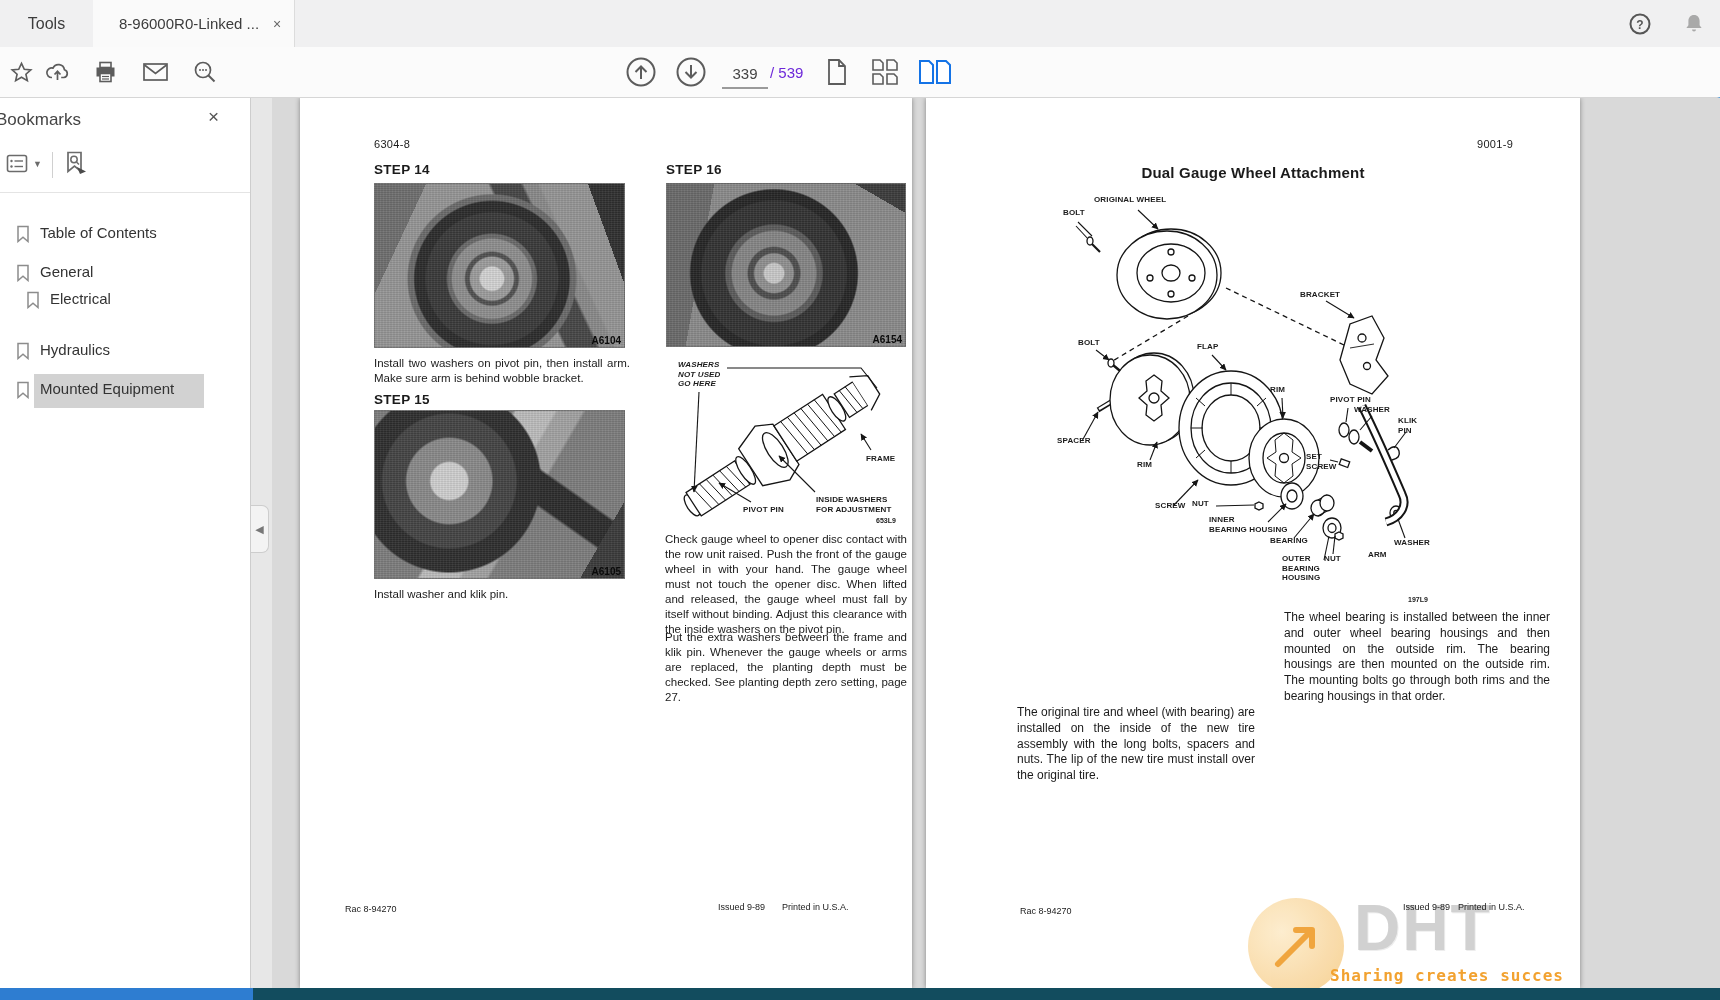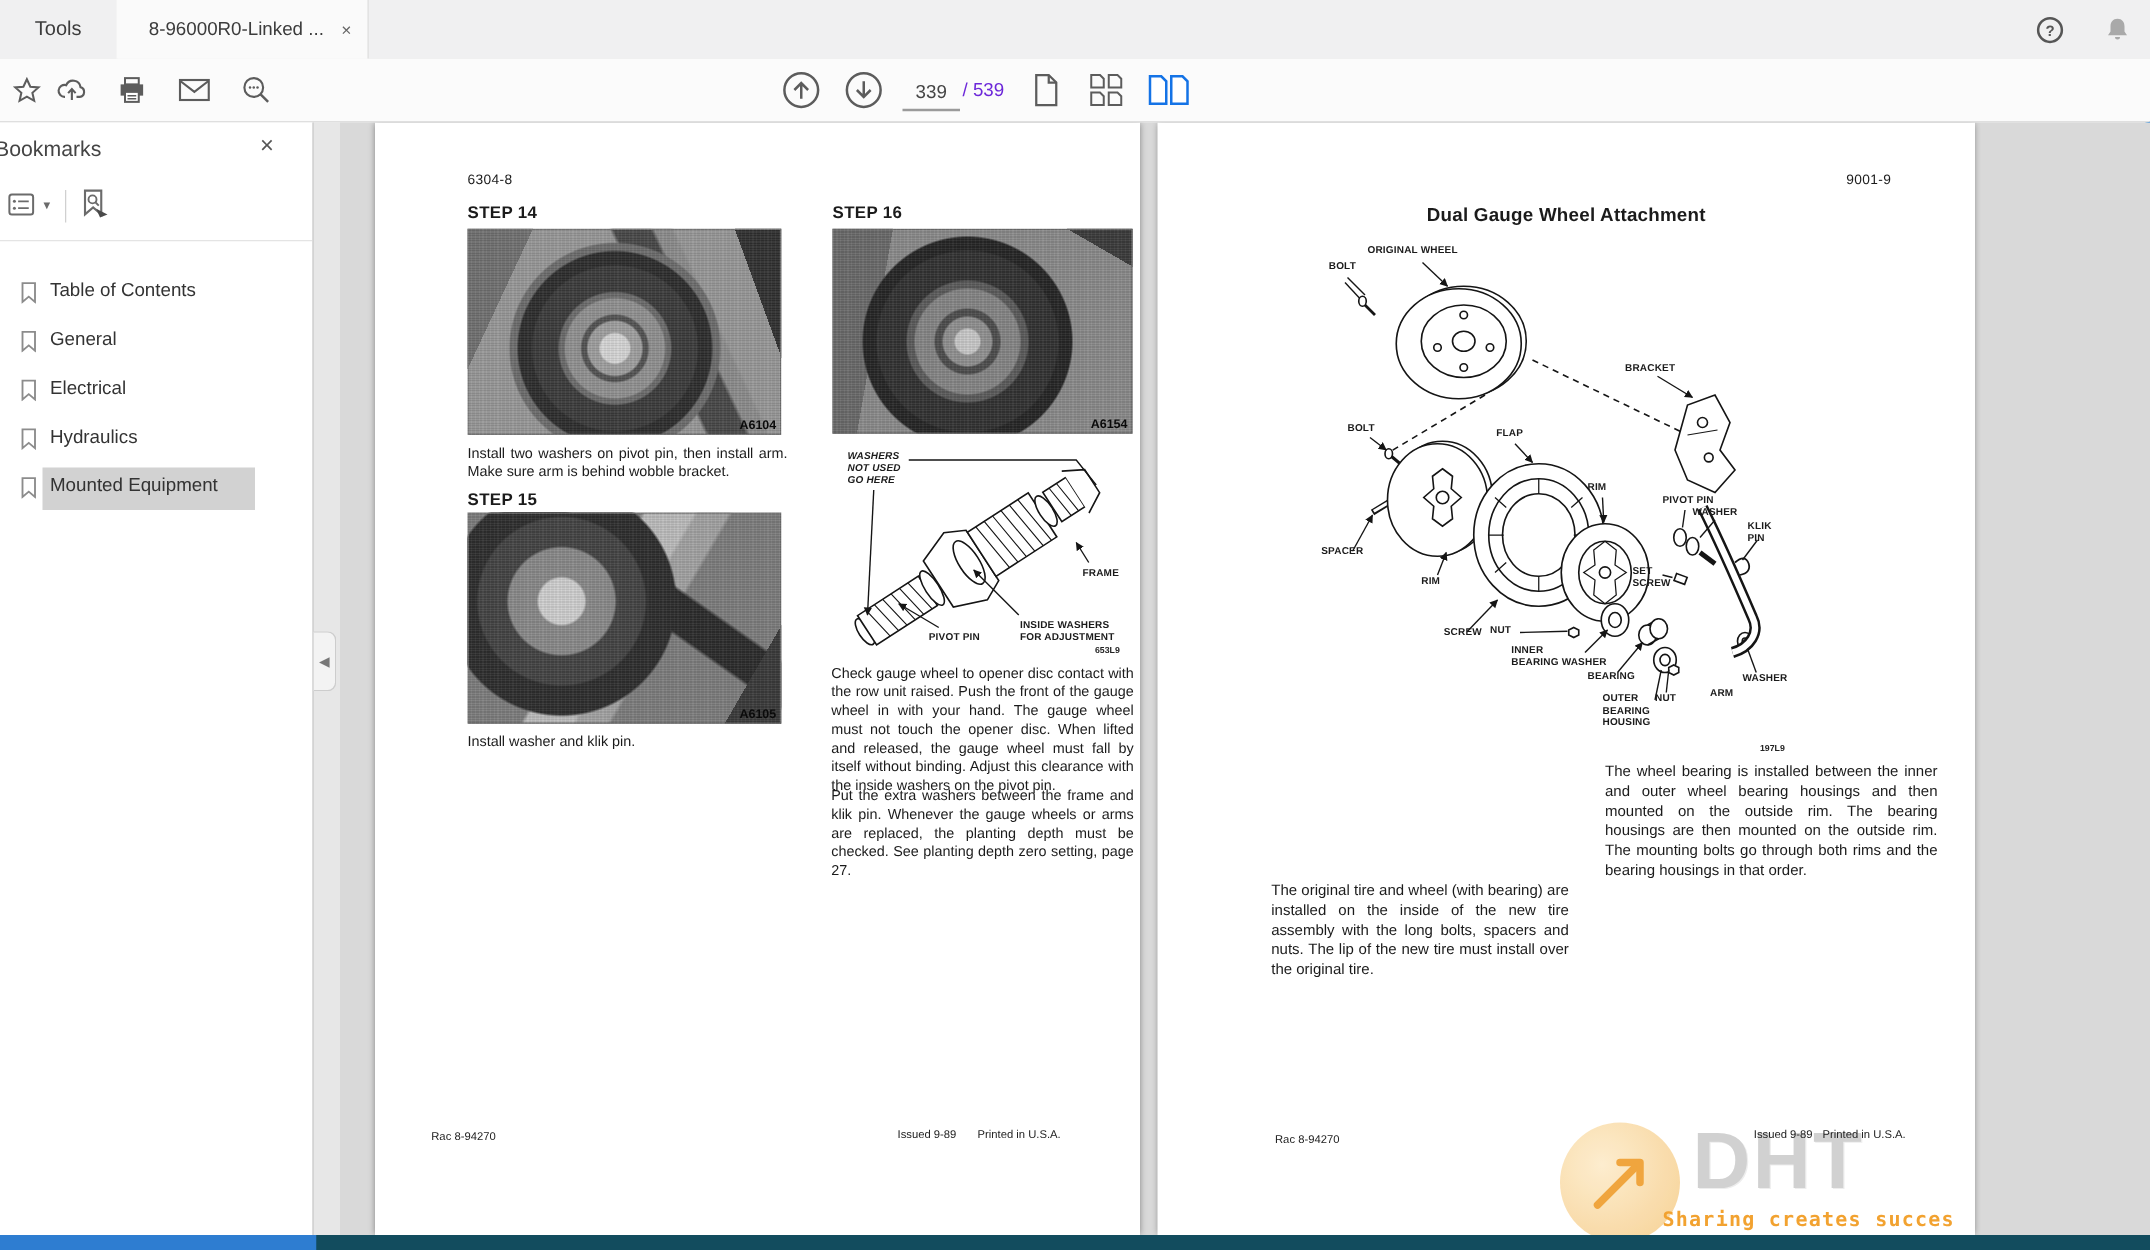--- a/index.html
+++ b/index.html
@@ -216,21 +216,21 @@
     <span class="bm-lbl">Table of Contents</span>
   </div>
   <div class="bm-item" style="top:157px;">
     <span class="bm-ico">
       <svg width="14" height="18" viewBox="0 0 14 18">
           <path d="M2,1.5 h10 v15 l-5,-4.2 -5,4.2 z" fill="none" stroke="#8c8c8c" stroke-width="1.5"></path>
         </svg>
     </span>
     <span class="bm-lbl">General</span>
   </div>
-  <div class="bm-item" style="top:196px;">
+  <div class="bm-item" style="top:184px;margin-left:10px;">
     <span class="bm-ico">
       <svg width="14" height="18" viewBox="0 0 14 18">
           <path d="M2,1.5 h10 v15 l-5,-4.2 -5,4.2 z" fill="none" stroke="#8c8c8c" stroke-width="1.5"></path>
         </svg>
     </span>
     <span class="bm-lbl">Electrical</span>
   </div>
   <div class="bm-item" style="top:235px;">
     <span class="bm-ico">
       <svg width="14" height="18" viewBox="0 0 14 18">
@@ -436,21 +436,21 @@
     <div class="dlab" style="left:428px;top:307px;">WASHER</div>
     <div class="dlab" style="left:472px;top:318px;">KLIK
 PIN</div>
     <div class="dlab" style="left:131px;top:338px;">SPACER</div>
     <div class="dlab" style="left:211px;top:362px;">RIM</div>
     <div class="dlab" style="left:380px;top:354px;">SET
 SCREW</div>
     <div class="dlab" style="left:229px;top:403px;">SCREW</div>
     <div class="dlab" style="left:266px;top:401px;">NUT</div>
     <div class="dlab" style="left:283px;top:417px;">INNER
-BEARING WASHER</div>
+BEARING HOUSING</div>
     <div class="dlab" style="left:344px;top:438px;">BEARING</div>
     <div class="dlab" style="left:356px;top:456px;">OUTER
 BEARING
 HOUSING</div>
     <div class="dlab" style="left:398px;top:456px;">NUT</div>
     <div class="dlab" style="left:442px;top:452px;">ARM</div>
     <div class="dlab" style="left:468px;top:440px;">WASHER</div>
     <div class="fignum" style="left:482px;top:498px;">197L9</div>
 
     <div class="paraR" style="left:91px;top:607px;width:238px;">The original tire and wheel (with bearing) are installed on the inside of the new tire assembly with the long bolts, spacers and nuts. The lip of the new tire must install over the original tire.</div>

